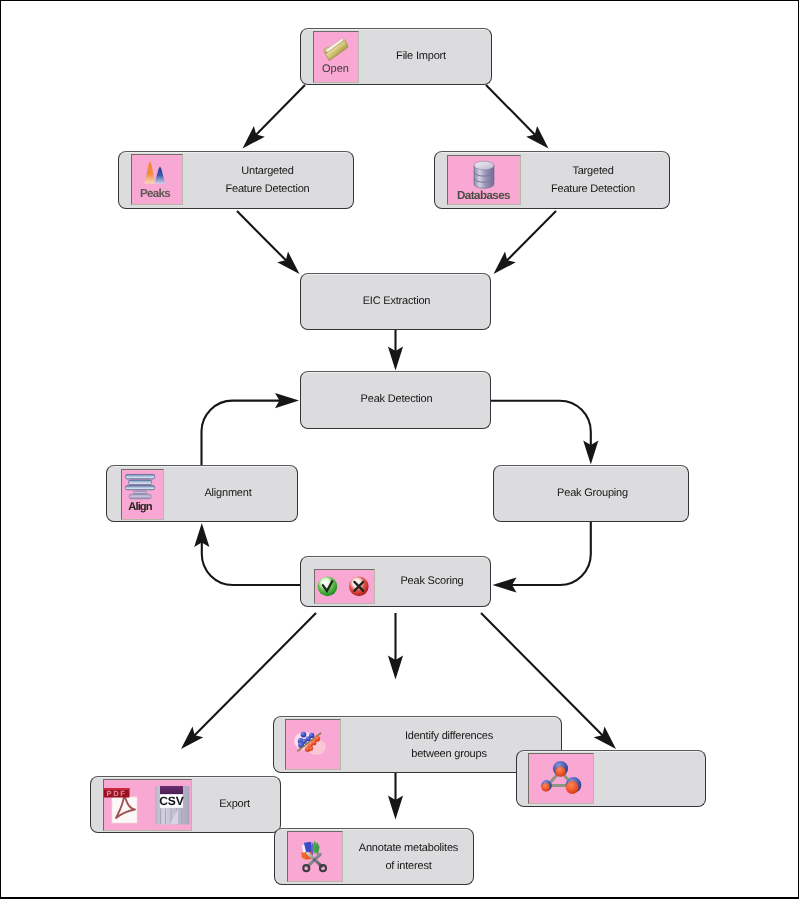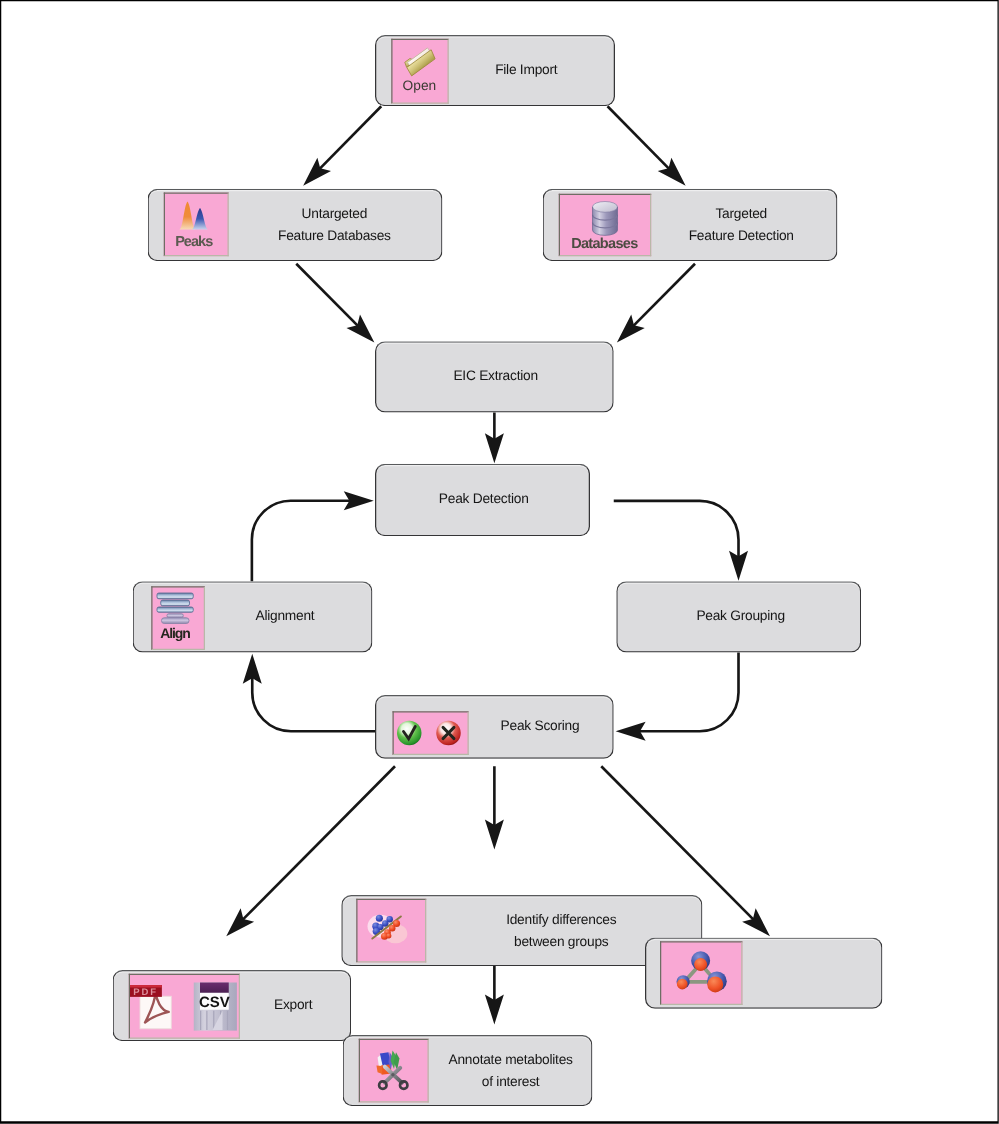--- a/index.html
+++ b/index.html
@@ -103,21 +103,21 @@
             <stop offset="0.5" stop-color="#3a57b0"></stop>
             <stop offset="1" stop-color="#c8d2ec"></stop>
         </linearGradient>
       </defs>
       <path d="M11.5,28.5 C14.3,28.5 15.2,9.5 18.0,6.2 C20.8,9.5 21.7,28.5 24.5,28.5 Z" fill="url(#gPkO)"></path>
       <path d="M21.5,28.5 C24.1,28.5 25.3,14.2 28.0,11.4 C30.7,14.2 31.9,28.5 34.5,28.5 Z" fill="url(#gPkB)"></path>
       <text x="23.0" y="41.6" font-family="'Liberation Sans',sans-serif" font-size="11.6" letter-spacing="-0.75" font-weight="bold" fill="#5a5a50" text-anchor="middle">Peaks</text>
     </svg>
   </div>
   <span class="label two" style="left:63px;right:0">Untargeted
-Feature Databases</span>
+Feature Detection</span>
 </div>
 
 <div class="node" style="left:434px;top:151px;width:236px;height:58px">
   <div class="ic" style="left:12px;top:3px;width:72px;height:48px">
     <svg width="72" height="48" viewBox="0 0 72 48">
       <defs>
         <linearGradient id="gDbSide" x1="0" y1="0" x2="1" y2="0">
           <stop offset="0" stop-color="#8d8aae"></stop>
             <stop offset="0.28" stop-color="#d3d0e2"></stop>
           <stop offset="0.55" stop-color="#9d99bb"></stop>
@@ -139,21 +139,21 @@
     </svg>
   </div>
   <span class="label two" style="left:82px;right:0">Targeted
 Feature Detection</span>
 </div>
 
 <div class="node" style="left:300px;top:273px;width:191px;height:57px">
   <span class="label" style="left:2px;right:0">EIC Extraction</span>
 </div>
 
-<div class="node" style="left:300px;top:371px;width:172px;height:58px">
+<div class="node" style="left:300px;top:371px;width:191px;height:58px">
   <span class="label" style="left:2px;right:0">Peak Detection</span>
 </div>
 
 <div class="node" style="left:106px;top:465px;width:192px;height:57px">
   <div class="ic" style="left:14px;top:3px;width:41px;height:49px">
     <svg width="41" height="49" viewBox="0 0 41 49">
       <defs>
         <linearGradient id="gAlB" x1="0" y1="0" x2="0" y2="1">
           <stop offset="0" stop-color="#5a6d96"></stop>
             <stop offset="0.35" stop-color="#a6bbd8"></stop>

